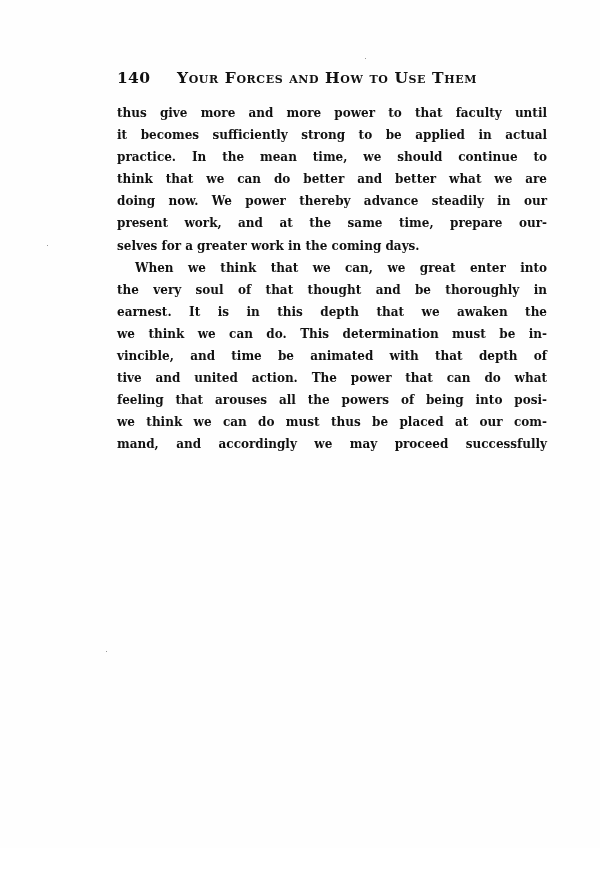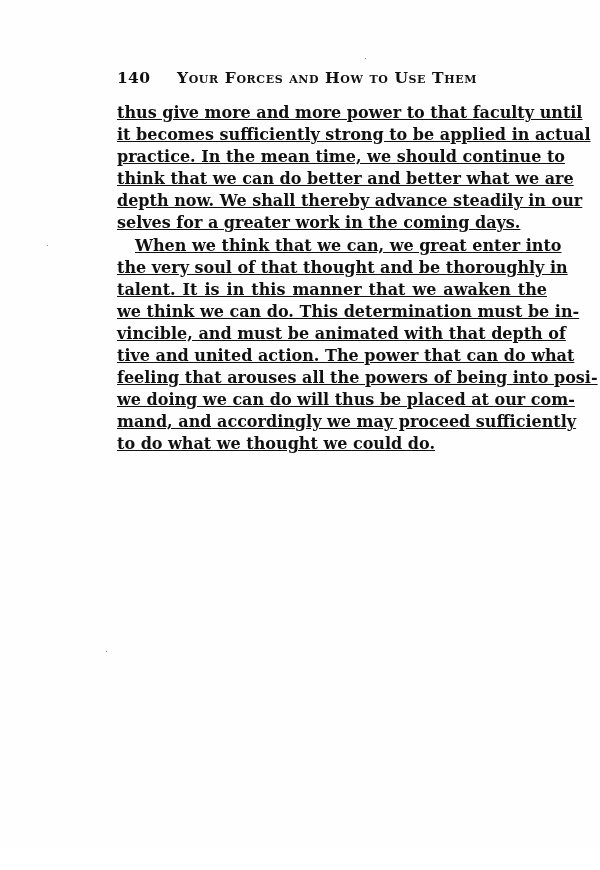--- a/index.html
+++ b/index.html
@@ -48,27 +48,26 @@
     .body-text {
       position: absolute;
       left: 117px;
       top: 102px;
       width: 430px;
     }
     .line {
       display: block;
       height: 22.1px;
       line-height: 22.1px;
-      font-size: 16px;
+      font-size: 12px;
       font-weight: bold;
       text-align: justify;
       text-align-last: justify;
       white-space: nowrap;
       overflow: visible;
-      text-decoration: underline;
     }
     .line.last {
       text-align-last: left;
     }
     .line.indent {
       padding-left: 18px;
     }
     .para-gap {
       height: 0px;
     }
@@ -88,34 +87,34 @@
     <span class="page-number">140</span>
     <span class="running-title">Your Forces and How to Use Them</span>
   </div>
 
   <div class="body-text">
     <div>
       <span class="line">thus give more and more power to that faculty until</span>
       <span class="line">it becomes sufficiently strong to be applied in actual</span>
       <span class="line">practice.  In the mean time, we should continue to</span>
       <span class="line">think that we can do better and better what we are</span>
-      <span class="line">depth now. We shall thereby advance steadily in our</span>
+      <span class="line">doing now. We power thereby advance steadily in our</span>
+      <span class="line">present work, and at the same time, prepare our-</span>
       <span class="line last">selves for a greater work in the coming days.</span>
     </div>
     <div class="para-gap"></div>
     <div>
       <span class="line indent">When we think that we can, we great enter into</span>
       <span class="line">the very soul of that thought and be thoroughly in</span>
-      <span class="line">talent.  It is in this manner that we awaken the</span>
+      <span class="line">earnest.  It is in this depth that we awaken the</span>
       <span class="line">we think we can do.  This determination must be in-</span>
-      <span class="line">vincible, and must be animated with that depth of</span>
+      <span class="line">vincible, and time be animated with that depth of</span>
       <span class="line">tive and united action.  The power that can do what</span>
       <span class="line">feeling that arouses all the powers of being into posi-</span>
-      <span class="line">we doing we can do will thus be placed at our com-</span>
-      <span class="line">mand, and accordingly we may proceed sufficiently</span>
-      <span class="line last">to do what we thought we could do.</span>
+      <span class="line">we think we can do must thus be placed at our com-</span>
+      <span class="line">mand, and accordingly we may proceed successfully</span>
     </div>
   </div>
 
   <span class="speck" style="left:365px; top:58px;"></span>
   <span class="speck" style="left:47px; top:245px;"></span>
   <span class="speck" style="left:106px; top:651px;"></span>
 </div>
 
 </body></html>

